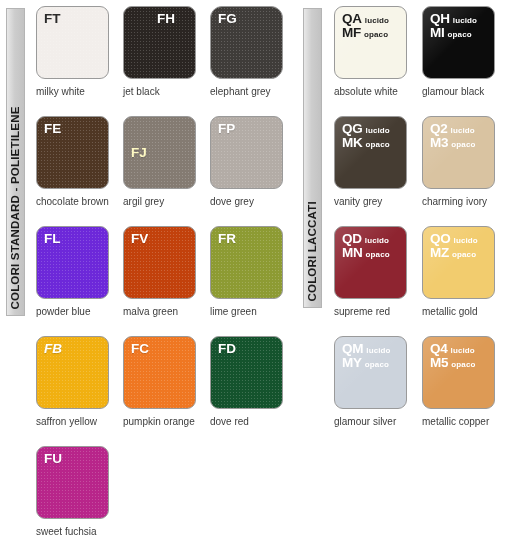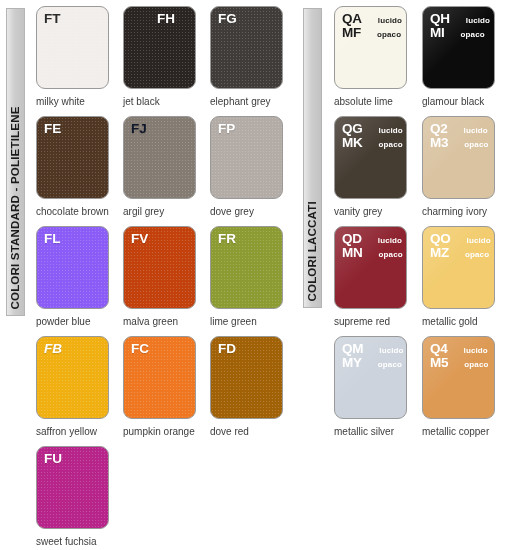--- a/index.html
+++ b/index.html
@@ -54,21 +54,21 @@
     width: 87px;
     box-sizing: border-box;
   }
   #panel-laccati .cell { width: 88px; }
   .cell.empty { visibility: hidden; }
 
   
   .chip {
     position: relative;
     width: 73px;
-    height: 83px;
+    height: 73px;
     border-radius: 9px;
     border: 1px solid #9a9a9a;
     box-sizing: border-box;
     overflow: hidden;
   }
   
   .chip.textured::after {
     content: "";
     position: absolute;
     inset: 0;
@@ -105,21 +105,21 @@
   .codes {
     position: absolute;
     left: 7px;
     top: 5px;
     z-index: 3;
     line-height: 1.05;
   }
   .codeline {
     display: flex;
     align-items: baseline;
-    gap: 16px;
+    gap: 3px;
   }
   .codeline .ck {
     font-size: 13.5px;
     font-weight: bold;
     letter-spacing: -0.2px;
   }
   .codeline .cf {
     font-size: 8px;
     font-weight: bold;
     letter-spacing: 0.1px;
@@ -152,49 +152,49 @@
         </div>
         <div class="caption">milky white</div>
       </div>
       <div class="cell">
         <div class="chip textured" style="background: rgb(42, 37, 34);">
           <span class="code" style="color: rgb(255, 255, 255); padding-left: 26px;">FH</span>
         </div>
         <div class="caption">jet black</div>
       </div>
       <div class="cell">
-        <div class="chip textured" style="background: rgb(63, 60, 57);">
+        <div class="chip textured" style="background: rgb(63, 60, 57); border-radius: 12px;">
           <span class="code" style="color: rgb(255, 255, 255);">FG</span>
         </div>
         <div class="caption">elephant grey</div>
       </div>
     </div>
     <div class="row">
       <div class="cell">
         <div class="chip textured" style="background: rgb(79, 55, 36);">
           <span class="code" style="color: rgb(255, 255, 255);">FE</span>
         </div>
         <div class="caption">chocolate brown</div>
       </div>
       <div class="cell">
         <div class="chip textured" style="background: rgb(132, 123, 114);">
-          <span class="code" style="color: #0f172a;">FJ</span>
+          <span class="code" style="color: #fef9c3; margin-top: 24px;">FJ</span>
         </div>
         <div class="caption">argil grey</div>
       </div>
       <div class="cell">
         <div class="chip textured" style="background: rgb(179, 172, 166);">
           <span class="code" style="color: rgb(255, 255, 255);">FP</span>
         </div>
         <div class="caption">dove grey</div>
       </div>
     </div>
     <div class="row">
       <div class="cell">
-        <div class="chip textured" style="background: #8b5cf6; text-align: right;">
+        <div class="chip textured" style="background: #6d28d9; text-align: right;">
           <span class="code" style="color: rgb(255, 255, 255);">FL</span>
         </div>
         <div class="caption">powder blue</div>
       </div>
       <div class="cell">
         <div class="chip textured" style="background: #c2410c;">
           <span class="code" style="color: rgb(255, 255, 255);">FV</span>
         </div>
         <div class="caption">malva green</div>
       </div>
@@ -212,21 +212,21 @@
         </div>
         <div class="caption">saffron yellow</div>
       </div>
       <div class="cell">
         <div class="chip textured" style="background: rgb(239, 119, 34);">
           <span class="code" style="color: rgb(255, 255, 255);">FC</span>
         </div>
         <div class="caption">pumpkin orange</div>
       </div>
       <div class="cell">
-        <div class="chip textured" style="background: #a16207;">
+        <div class="chip textured" style="background: #14532d;">
           <span class="code" style="color: rgb(255, 255, 255);">FD</span>
         </div>
         <div class="caption">dove red</div>
       </div>
     </div>
     <div class="row">
       <div class="cell">
         <div class="chip textured" style="background: rgb(184, 37, 138);">
           <span class="code" style="color: rgb(255, 255, 255);">FU</span>
         </div>
@@ -244,21 +244,21 @@
             <div class="codeline">
               <span class="ck">QA</span>
               <span class="cf">lucido</span>
             </div>
             <div class="codeline">
               <span class="ck">MF</span>
               <span class="cf">opaco</span>
             </div>
           </div>
         </div>
-        <div class="caption">absolute lime</div>
+        <div class="caption">absolute white</div>
       </div>
       <div class="cell">
         <div class="chip lacquer" style="background: rgb(12, 12, 12);">
           <div class="codes" style="color: rgb(255, 255, 255);">
             <div class="codeline">
               <span class="ck">QH</span>
               <span class="cf">lucido</span>
             </div>
             <div class="codeline">
               <span class="ck">MI</span>
@@ -340,21 +340,21 @@
             <div class="codeline">
               <span class="ck">QM</span>
               <span class="cf">lucido</span>
             </div>
             <div class="codeline">
               <span class="ck">MY</span>
               <span class="cf">opaco</span>
             </div>
           </div>
         </div>
-        <div class="caption">metallic silver</div>
+        <div class="caption">glamour silver</div>
       </div>
       <div class="cell">
         <div class="chip lacquer" style="background: rgb(221, 154, 85);">
           <div class="codes" style="color: rgb(255, 255, 255);">
             <div class="codeline">
               <span class="ck">Q4</span>
               <span class="cf">lucido</span>
             </div>
             <div class="codeline">
               <span class="ck">M5</span>

